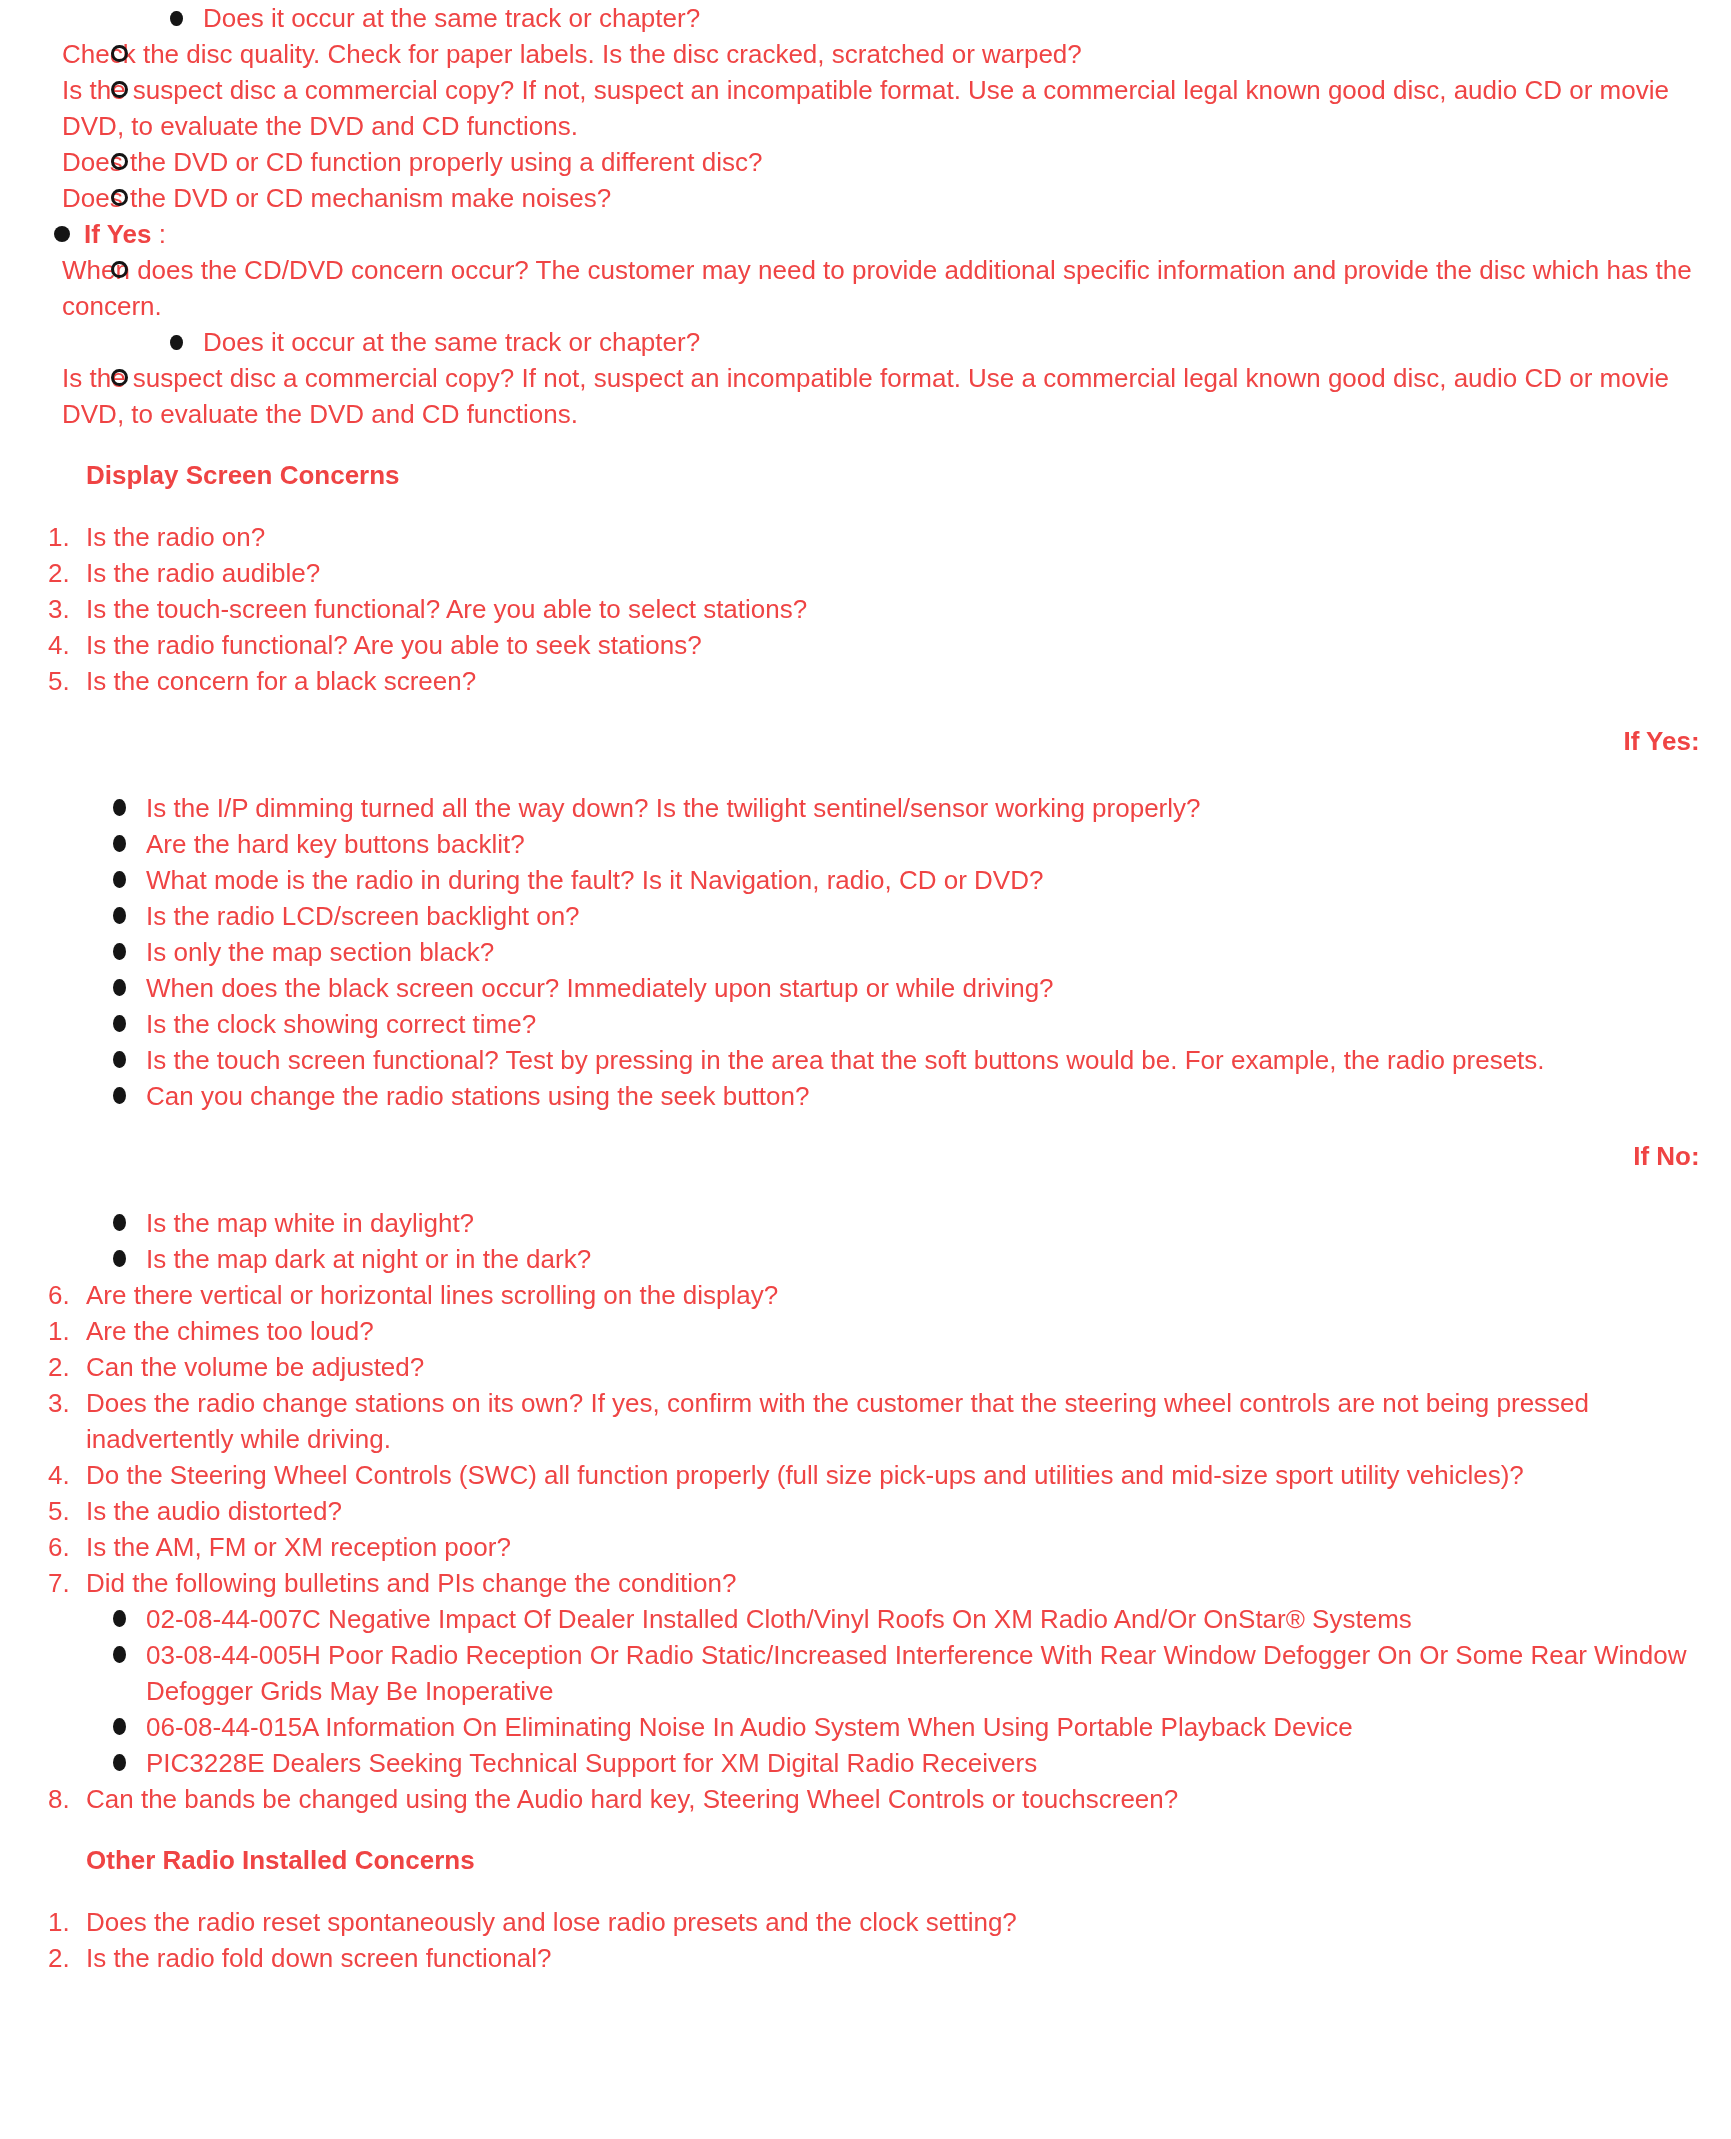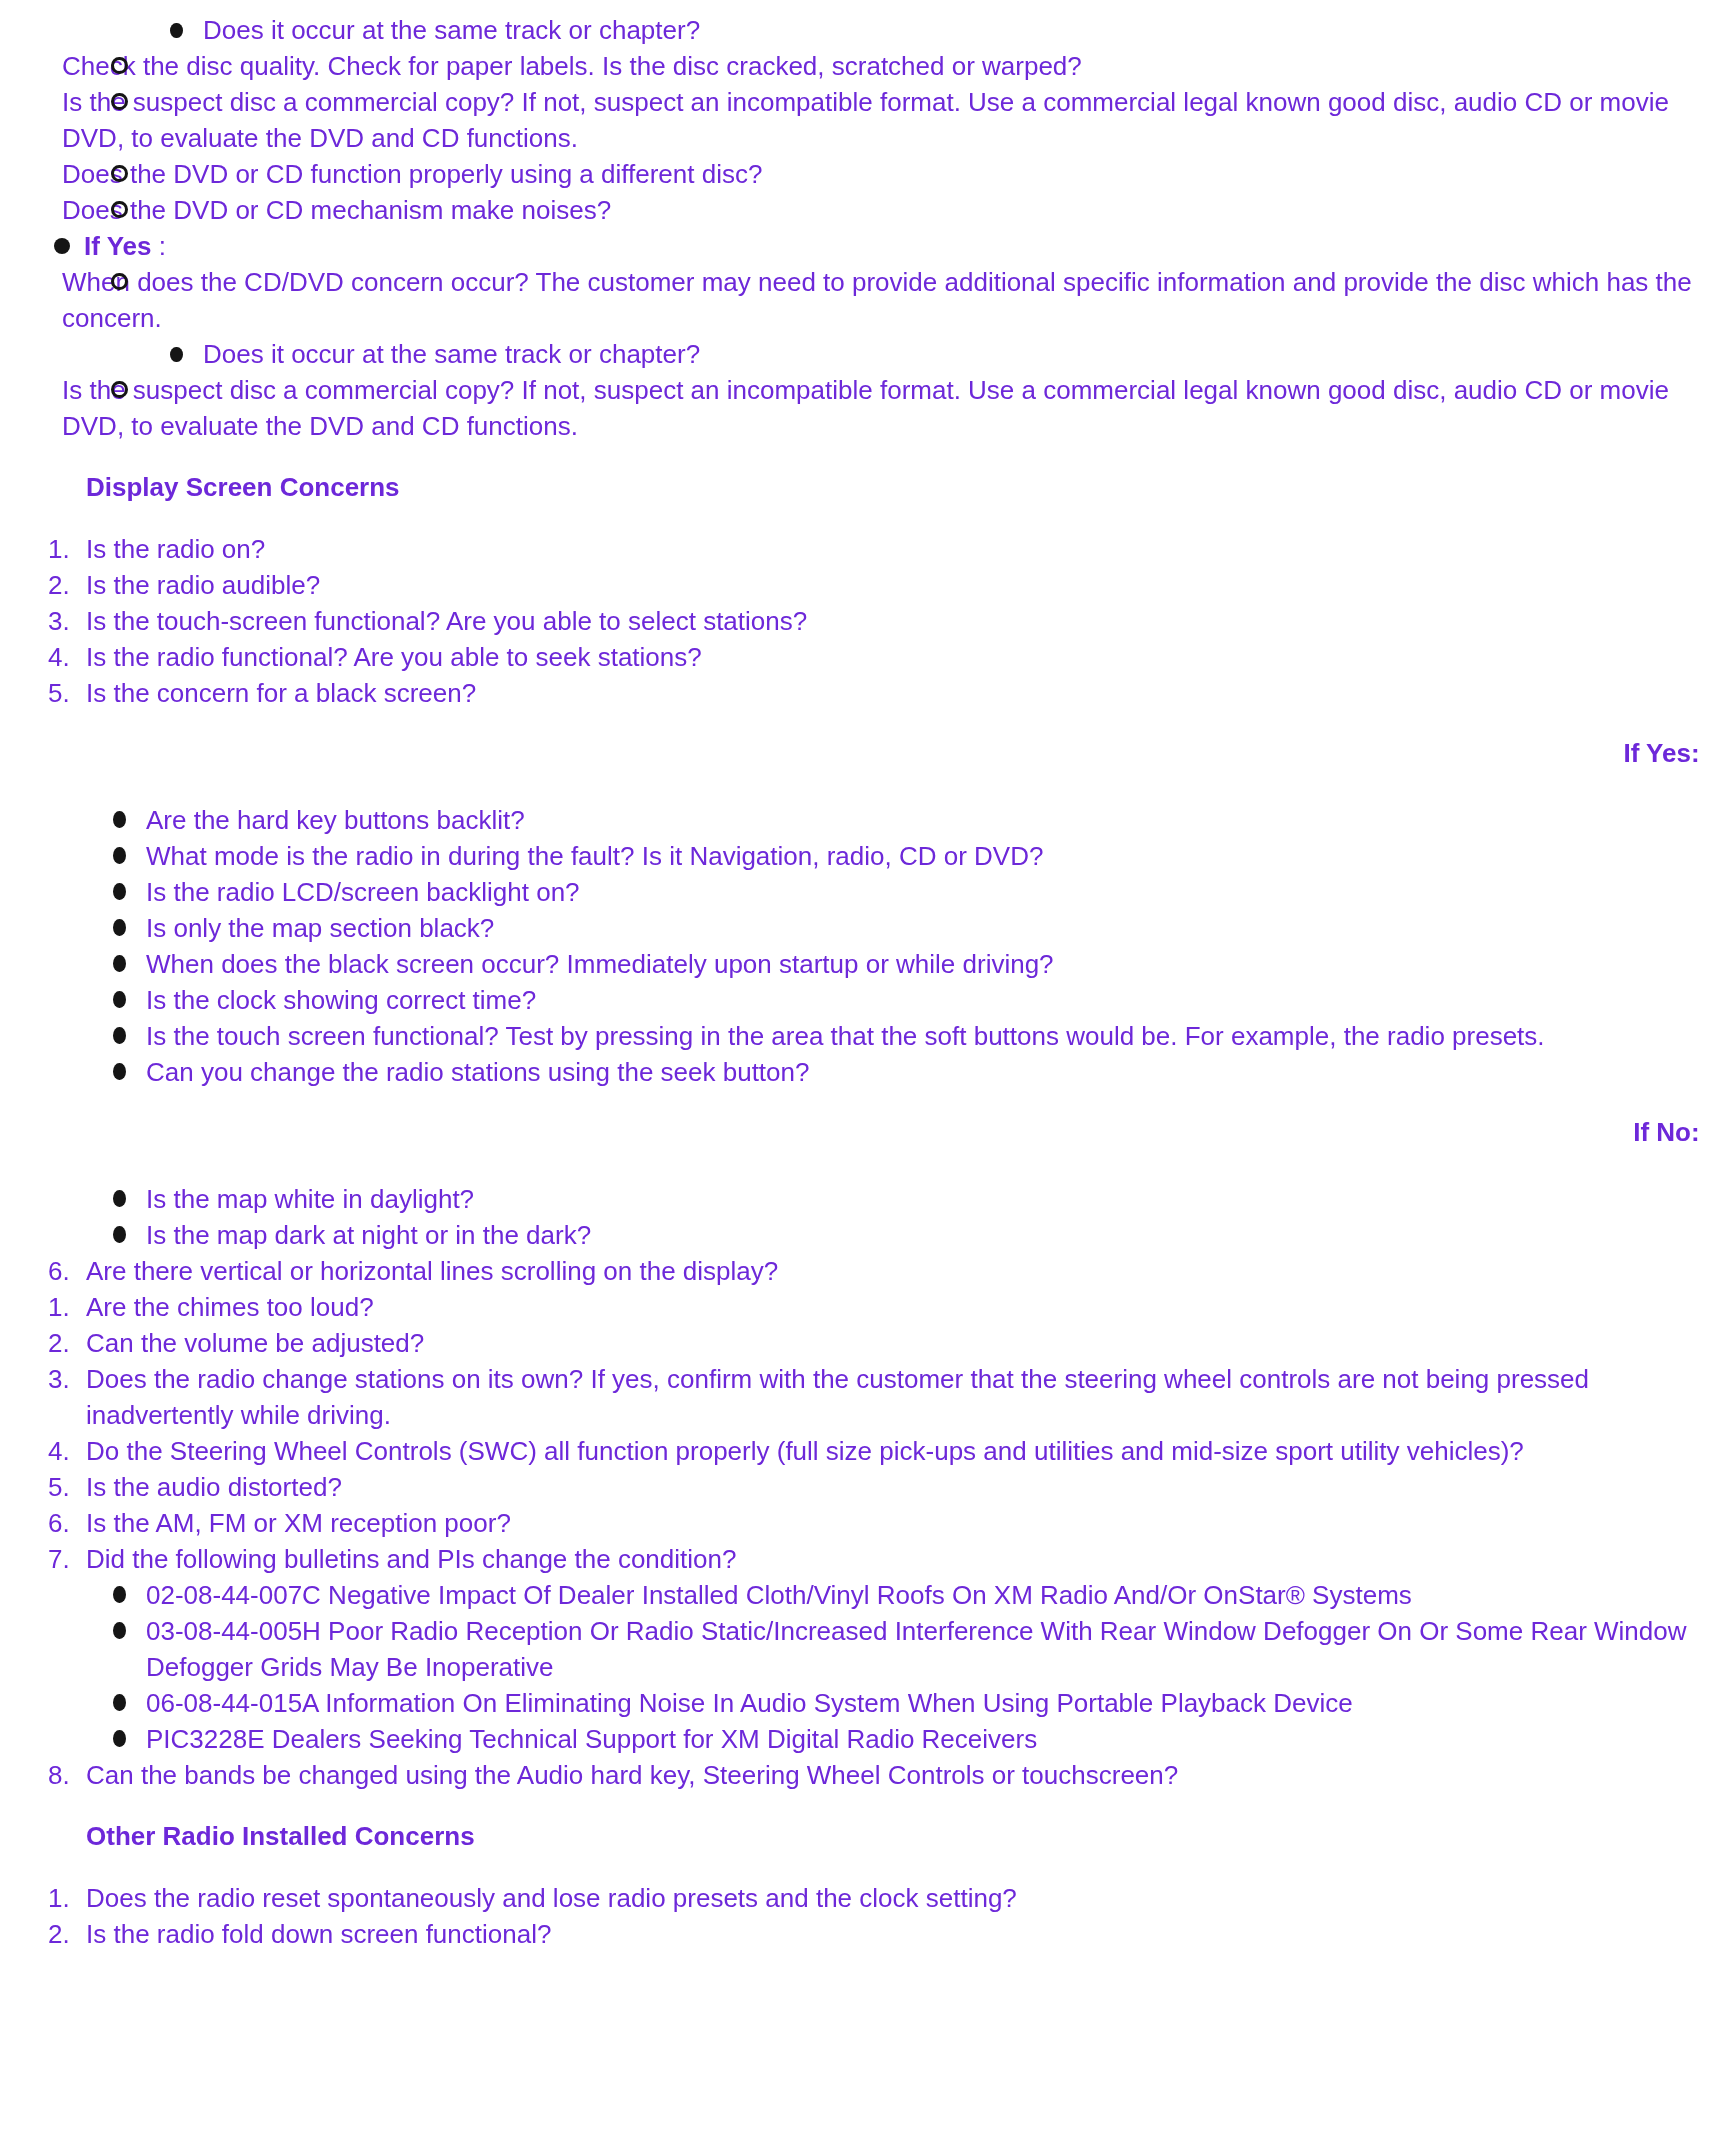--- a/index.html
+++ b/index.html
@@ -5,25 +5,24 @@
   html, body {
     margin: 0;
     padding: 0;
     background: #ffffff;
   }
   .page {
     position: relative;
     width: 1716px;
     height: 2140px;
     background: #ffffff;
-    color: #6d28d9;
+    color: #ef4444;
     font-family: "Liberation Sans", sans-serif;
     font-size: 26px;
     line-height: 36px;
-    padding-top: 12px;
     box-sizing: border-box;
     overflow: hidden;
   }
   .doc-body { width: 100%; }
 
   .block { position: relative; }
   .block .text { display: block; margin-right: 16.4px; }
 
   
   .heading { font-weight: 700; margin: 25px 0 26px 0; }
@@ -136,20 +135,24 @@
       </div>
       <div class="block numbered">
         <span class="marker">5.</span>
         <span class="text">Is the concern for a black screen?</span>
       </div>
       <div class="block subheading">
         <span class="text">If Yes:</span>
       </div>
       <div class="block bullet-l2">
         <span class="marker bullet"></span>
+        <span class="text">Is the I/P dimming turned all the way down? Is the twilight sentinel/sensor working properly?</span>
+      </div>
+      <div class="block bullet-l2">
+        <span class="marker bullet"></span>
         <span class="text">Are the hard key buttons backlit?</span>
       </div>
       <div class="block bullet-l2">
         <span class="marker bullet"></span>
         <span class="text">What mode is the radio in during the fault? Is it Navigation, radio, CD or DVD?</span>
       </div>
       <div class="block bullet-l2">
         <span class="marker bullet"></span>
         <span class="text">Is the radio LCD/screen backlight on?</span>
       </div>

